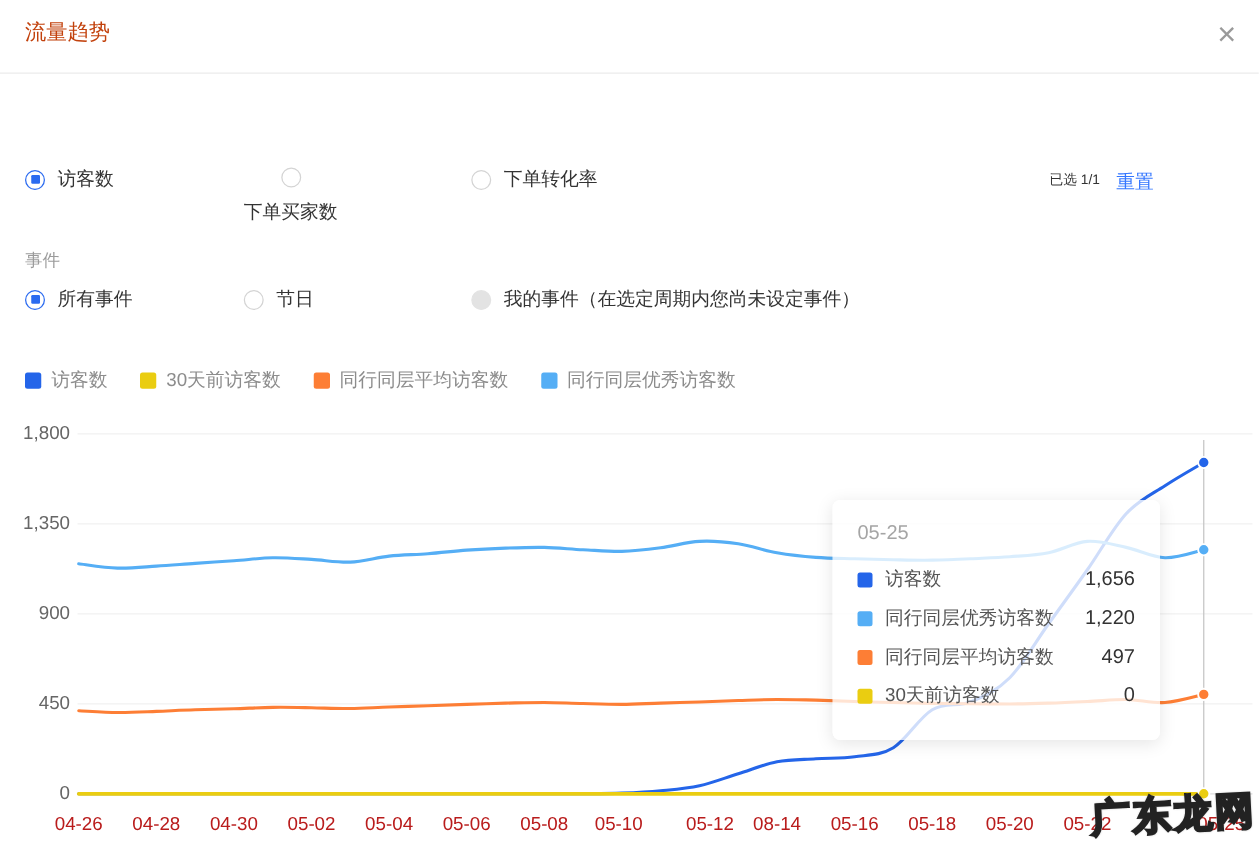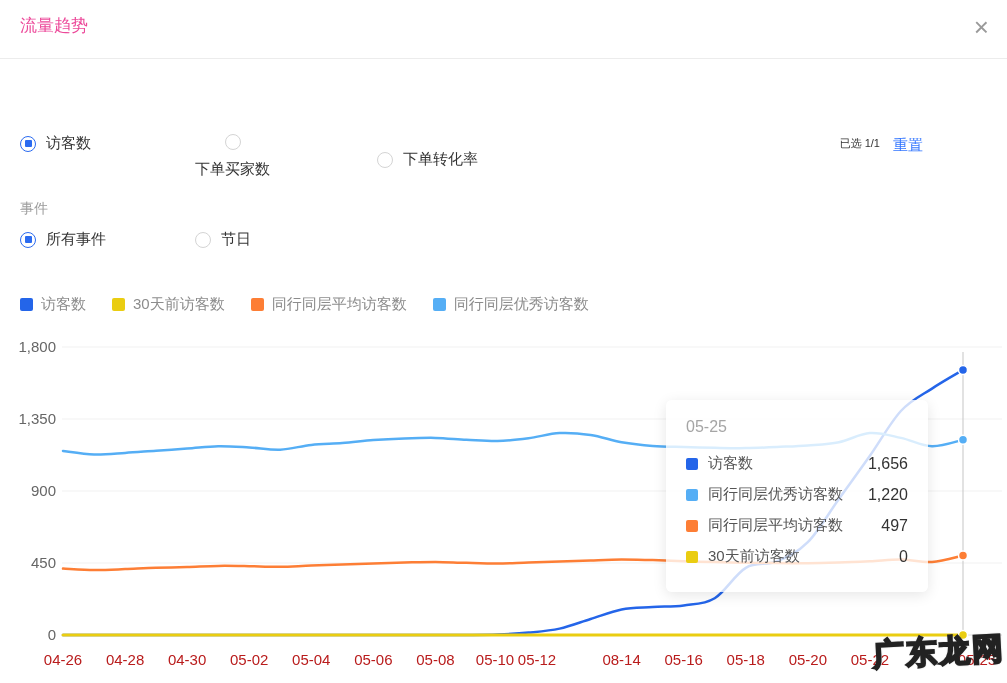--- a/index.html
+++ b/index.html
@@ -4,21 +4,21 @@
 <style>
   * { margin:0; padding:0; box-sizing:border-box; }
   html,body { width:1007px; height:683px; }
   body {
     font-family:"Liberation Sans","DejaVu Sans",sans-serif;
     background:#fff; color:#333; overflow:hidden; position:relative;
   }
   .page { position:relative; width:1007px; height:683px; background:#fff; }
 
   
-  .hdr-title { position:absolute; left:20px; top:14px; font-size:17px; color:#ec4899; font-weight:500; }
+  .hdr-title { position:absolute; left:20px; top:14px; font-size:17px; color:#c2410c; font-weight:500; }
   .hdr-close { position:absolute; right:12px; top:8px; font-size:26px; line-height:1; color:#9a9a9a; cursor:pointer; padding:6px; }
   .hdr-divider { position:absolute; left:0; top:58px; width:1007px; height:1px; background:#ececec; }
 
   
   .radio-row { position:absolute; left:0; width:1007px; height:22px; }
   .radio-opt { position:absolute; display:flex; align-items:center; gap:10px; cursor:pointer; }
   .radio-circ { width:16px; height:16px; border-radius:50%; border:1px solid #d4d4d4; background:#fff;
                 display:flex; align-items:center; justify-content:center; flex:none; }
   .radio-circ.checked { border-color:#2b6bf0; }
   .radio-circ.checked::after { content:""; width:7px; height:7px; border-radius:1px; background:#2b6bf0; display:block; }
@@ -69,37 +69,41 @@
 
   <div class="radio-row" style="top:134px;">
     <div class="radio-opt" style="left:20px;">
       <span class="radio-circ checked"></span>
       <span class="radio-label">访客数</span>
     </div>
     <div class="radio-opt" style="left:195px;flex-direction:column;">
       <span class="radio-circ"></span>
       <span class="radio-label">下单买家数</span>
     </div>
-    <div class="radio-opt" style="left:377px;margin-top:16px;">
+    <div class="radio-opt" style="left:377px;">
       <span class="radio-circ"></span>
       <span class="radio-label">下单转化率</span>
     </div>
   </div>
   <div class="sel-summary">已选 1/1</div>
   <div class="reset-link">重置</div>
 
   <div class="section-label">事件</div>
   <div class="radio-row" style="top:230px;">
     <div class="radio-opt" style="left:20px;">
       <span class="radio-circ checked"></span>
       <span class="radio-label">所有事件</span>
     </div>
     <div class="radio-opt" style="left:195px;">
       <span class="radio-circ"></span>
       <span class="radio-label">节日</span>
+    </div>
+    <div class="radio-opt" style="left:377px;">
+      <span class="radio-circ disabled"></span>
+      <span class="radio-label">我的事件（在选定周期内您尚未设定事件）</span>
     </div>
   </div>
 
   <div class="legend">
     <div class="legend-item">
       <span class="legend-swatch" style="background-color: rgb(36, 101, 233);"></span>
       <span class="legend-text">访客数</span>
     </div>
     <div class="legend-item">
       <span class="legend-swatch" style="background-color: rgb(234, 205, 17);"></span>
@@ -138,21 +142,21 @@
       <div class="ytick" style="top: 410px;">1,350</div>
       <div class="ytick" style="top: 338px;">1,800</div>
       <div class="xtick" style="left: 63px;">04-26</div>
       <div class="xtick" style="left: 125.069px;">04-28</div>
       <div class="xtick" style="left: 187.138px;">04-30</div>
       <div class="xtick" style="left: 249.207px;">05-02</div>
       <div class="xtick" style="left: 311.276px;">05-04</div>
       <div class="xtick" style="left: 373.345px;">05-06</div>
       <div class="xtick" style="left: 435.414px;">05-08</div>
       <div class="xtick" style="left: 495px;">05-10</div>
-      <div class="xtick" style="left: 537px;">05-12</div>
+      <div class="xtick" style="left: 568px;">05-12</div>
       <div class="xtick" style="left: 621.621px;">08-14</div>
       <div class="xtick" style="left: 683.69px;">05-16</div>
       <div class="xtick" style="left: 745.759px;">05-18</div>
       <div class="xtick" style="left: 807.828px;">05-20</div>
       <div class="xtick" style="left: 869.897px;">05-22</div>
       <div class="xtick" style="left: 977px;">05-25</div>
     </div>
 
   <div class="tooltip">
     <div class="tooltip-date">05-25</div>

